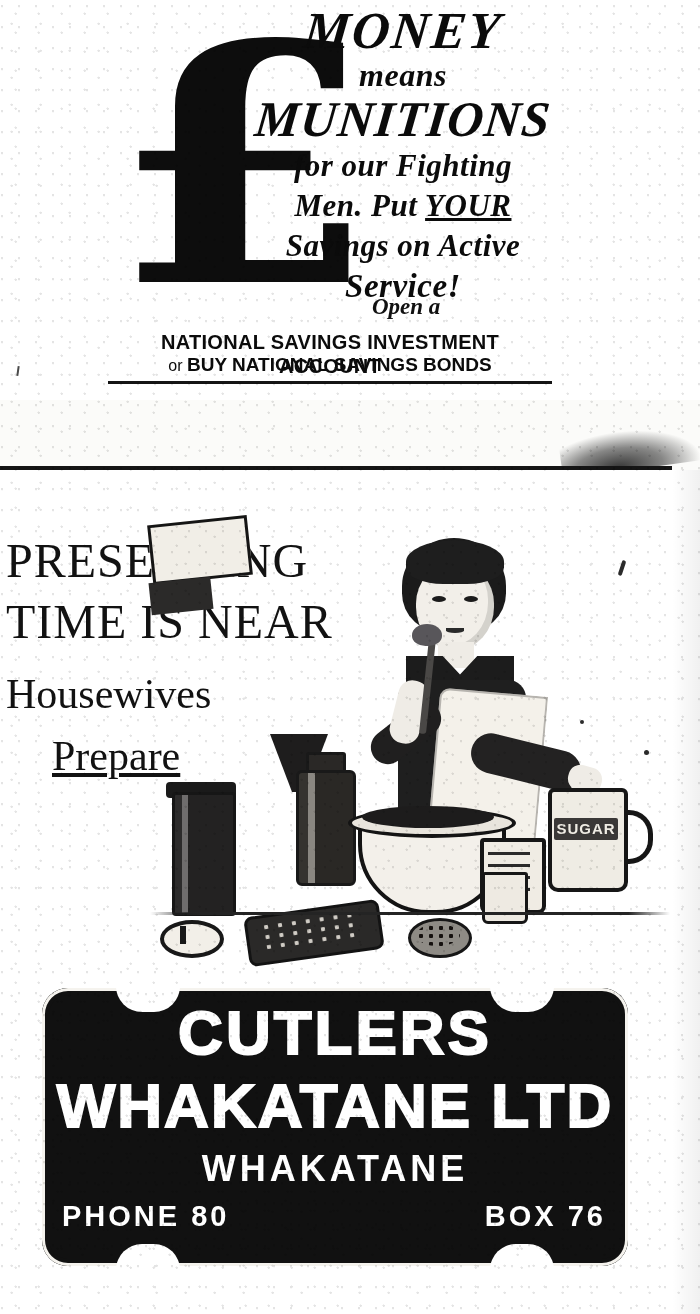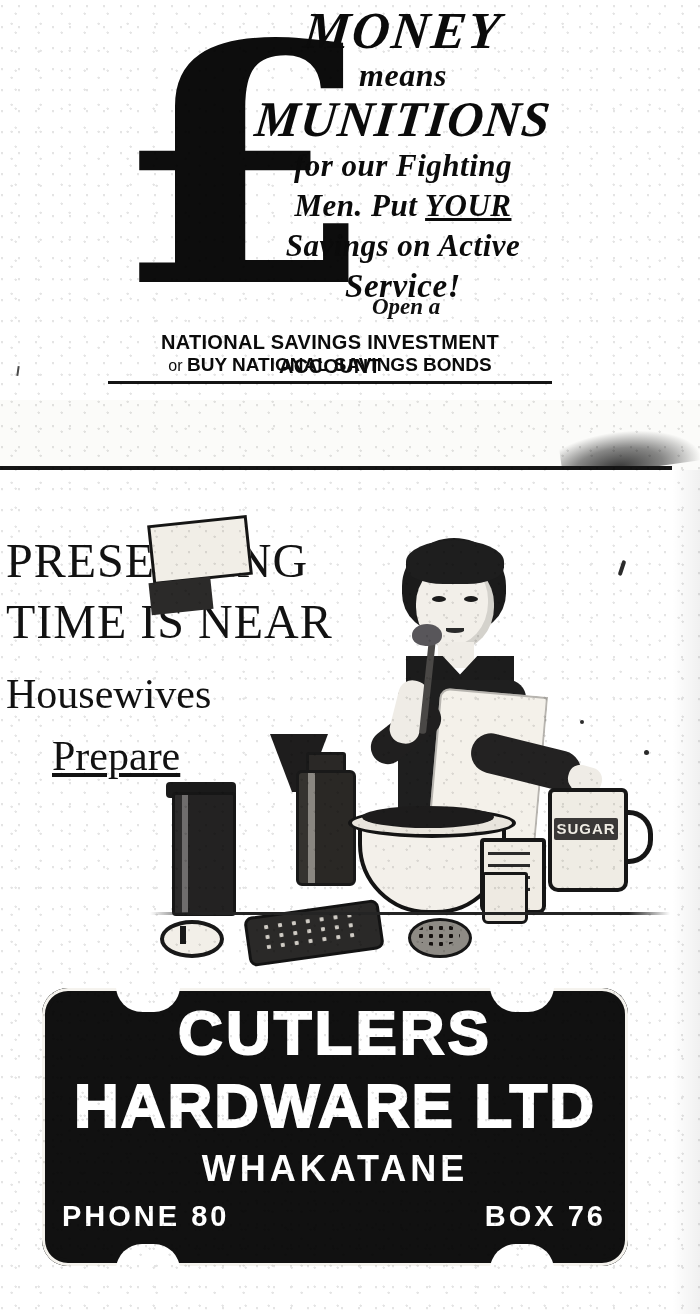--- a/index.html
+++ b/index.html
@@ -569,21 +569,21 @@
       <div class="speck" style="left:430px; top:200px; width:4px; height:4px;"></div>
     </div>
 
     <div class="sign">
       <div class="sign-notch-l"></div>
       <div class="sign-notch-r"></div>
       <div class="sign-notch-bl"></div>
       <div class="sign-notch-br"></div>
 
       <div class="sign-text sign-cutlers">CUTLERS</div>
-      <div class="sign-text sign-hardware">HARDWARE LTD</div>
+      <div class="sign-text sign-hardware">WHAKATANE LTD</div>
       <div class="sign-text sign-town">WHAKATANE</div>
       <div class="sign-phone">PHONE 80</div>
       <div class="sign-box">BOX 76</div>
 
       <div class="grain"></div>
     </div>
   </div>
 
   <div class="paper-edge-right"></div>
   <div class="grain"></div>

